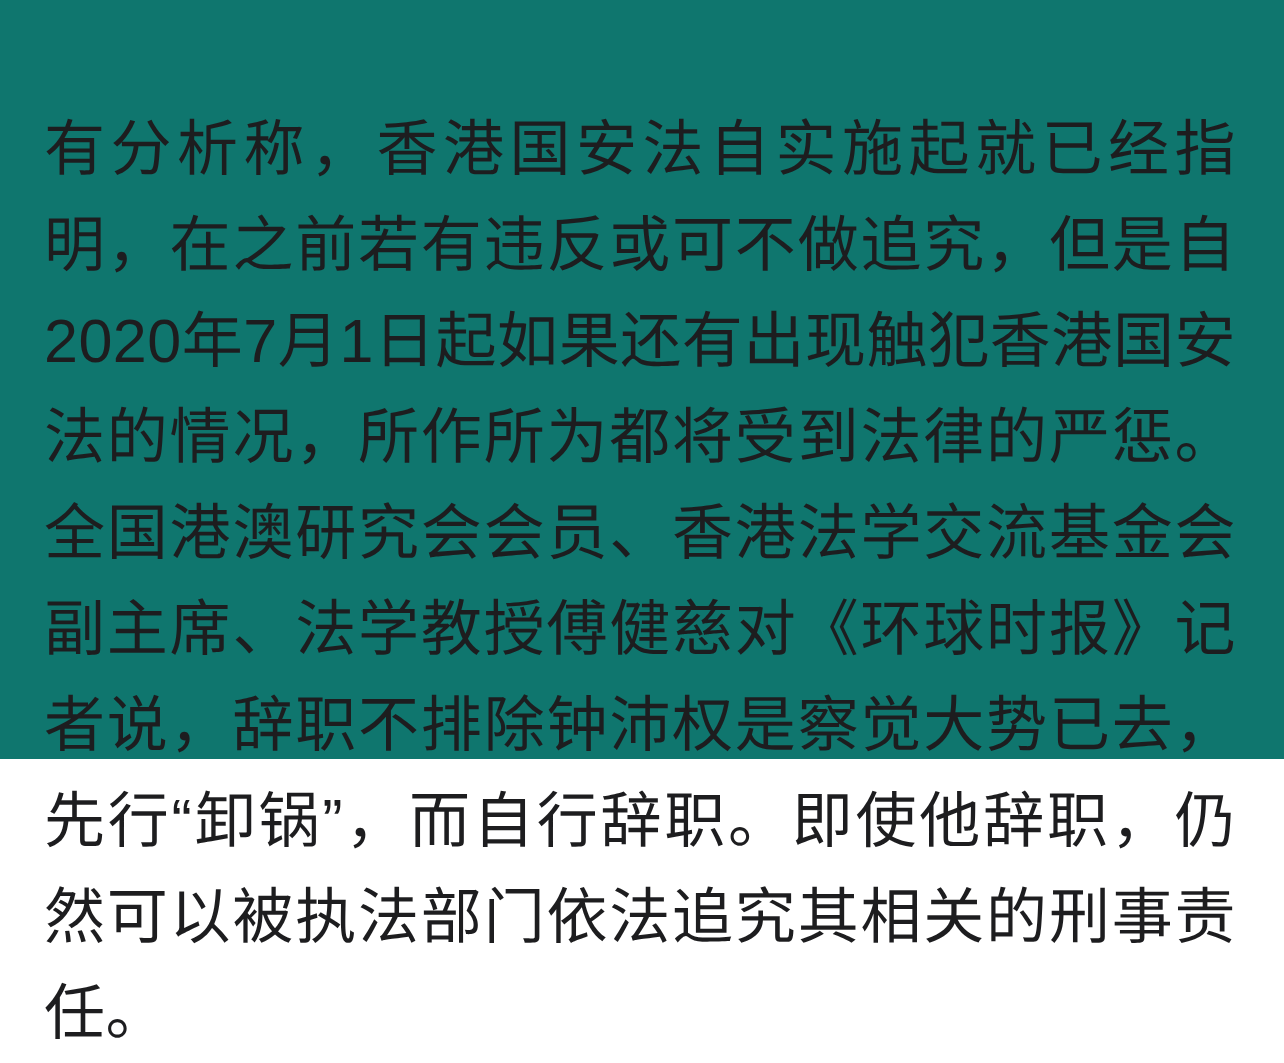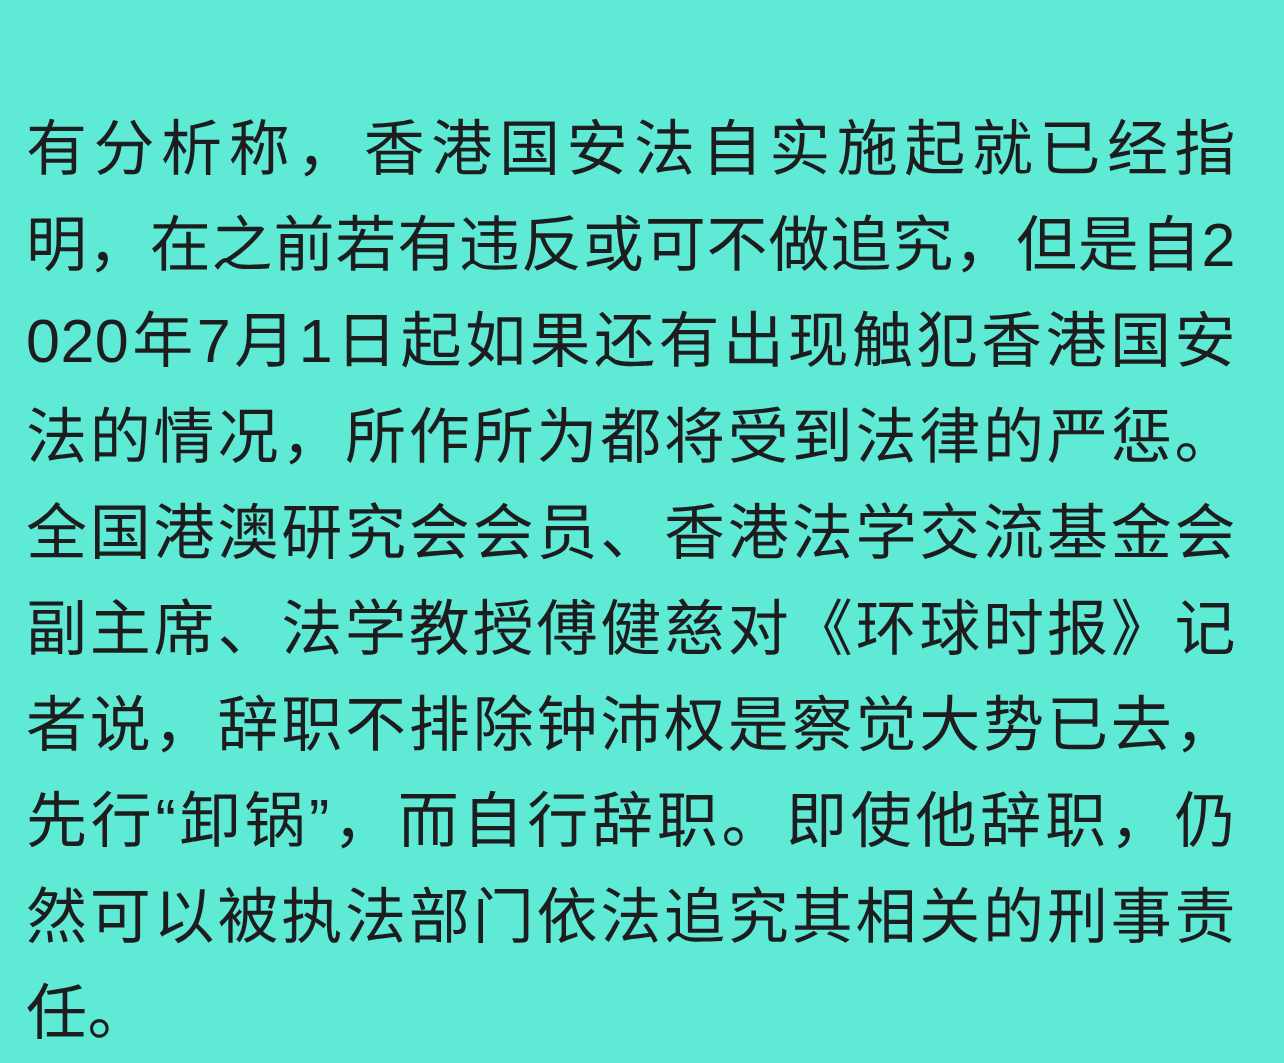--- a/index.html
+++ b/index.html
@@ -10,23 +10,23 @@
   }
   body {
     width: 1284px;
     height: 1063px;
     overflow: hidden;
     font-family: "Liberation Sans", "DejaVu Sans", sans-serif;
   }
   .page {
     box-sizing: border-box;
     width: 1284px;
-    height: 1063px;
-    background: #5eead4;
-    padding: 40px 48px 0 26px;
+    height: 759px;
+    background: #0f766e;
+    padding: 40px 48px 0 44px;
     display: block;
   }
   .article-body {
     color: #1d1d1f;
     font-size: 61px;
     line-height: 96px;
     letter-spacing: 0.5px;
     text-align: justify;
     text-justify: inter-character;
     font-weight: 400;

